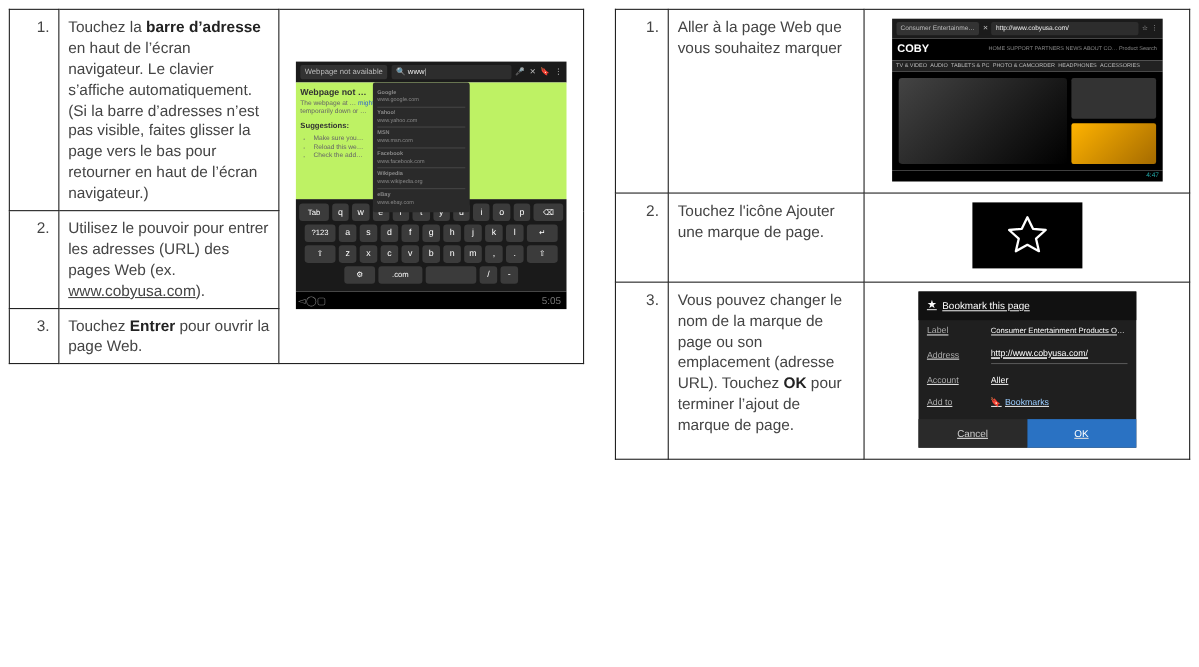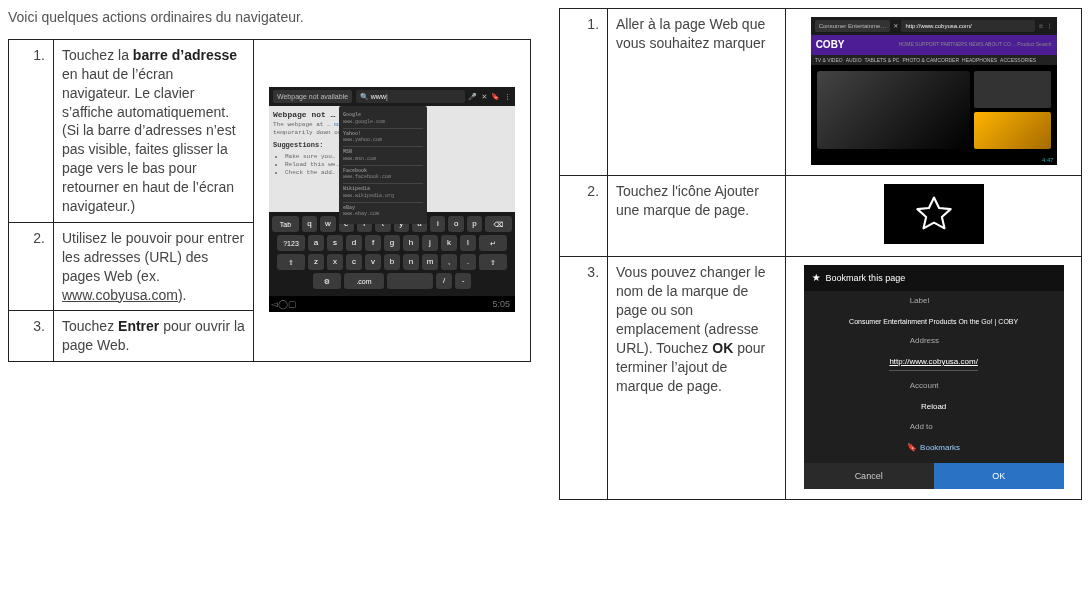--- a/index.html
+++ b/index.html
@@ -84,21 +84,21 @@
   }
   .mb-tab { background:#333; padding:2px 4px; border-radius:2px; color:#bbb; }
   .mb-url {
     flex:1;
     background:#2d2d2d;
     padding:2px 4px;
     border-radius:2px;
     color:#eee;
   }
   .mb-x { color:#bbb; }
-  .mb-body { background:#e5e5e5; height:98px; position:relative; padding:4px; color:#666;font-family:Liberation Mono, monospace; }
+  .mb-body { background:#bef264; height:98px; position:relative; padding:4px; color:#666; }
   .mb-drop {
     position:absolute;
     top:0;
     left:70px;
     width:80px;
     background:#2a2a2a;
     color:#ddd;
     font-size:6px;
     padding:4px;
     border-radius:2px;
@@ -126,21 +126,21 @@
   .mb-time { color:#2aa; font-size:7px; margin-left:auto; padding:0 3px;}
   
   .mock-coby {
     width:246px;
     margin:2px auto 0;
     font-size:6px;
     text-align:left;
   }
   .mc-top { background:#1b1b1b; display:flex; align-items:center; gap:3px; padding:3px 4px; color:#bbb; }
   .mc-url { flex:1; background:#2d2d2d; padding:2px 4px; border-radius:2px; color:#eee; }
-  .mc-header { background:#4c1d95; color:#fff; padding:3px 5px; display:flex; align-items:center; gap:6px; }
+  .mc-header { background:#000000; color:#fff; padding:3px 5px; display:flex; align-items:center; gap:6px; }
   .mc-logo { font-weight:bold; font-size:10px; }
   .mc-nav { background:#222; display:flex; gap:3px; padding:2px 4px; color:#bbb; font-size:5px; }
   .mc-nav span { white-space:nowrap; }
   .mc-hero { background:#000; height:78px; display:flex; gap:4px; padding:6px; }
   .mc-devL { flex:2; background:linear-gradient(135deg,#444,#000); border-radius:3px; }
   .mc-devR { flex:1; display:flex; flex-direction:column; gap:4px; }
   .mc-tile { flex:1; background:#333; border-radius:2px; }
   .mc-tile.y { background:linear-gradient(135deg,#ffb300,#a56b00); }
   .mc-bottom { background:#000; display:flex; justify-content:flex-end; padding:1px 3px; }
   
@@ -149,48 +149,48 @@
     height:60px;
     background:#000;
     margin: 2px auto;
     display:flex;
     align-items:center;
     justify-content:center;
   }
   .mock-star svg { width:42px; height:42px; }
   
   .mock-dialog {
-    width:260px;
+    width:198px;
     margin:2px auto 0;
     background:#1f1f1f;
     color:#ddd;
     font-size:8px;
     text-align:left;
+    text-decoration:underline;
   }
   .md-title { background:#111; color:#fff; padding:6px 8px; font-size:9px; display:flex; align-items:center; gap:5px;}
   .md-title::before { content:"★"; font-size:10px; }
-  .md-row { display:flex; padding:5px 8px; gap:10px; align-items:center;flex-direction:column; }
+  .md-row { display:flex; padding:5px 8px; gap:10px; align-items:center; }
   .md-label { width:48px; color:#aaa; }
   .md-val { color:#fff; flex:1; overflow:hidden; white-space:nowrap; text-overflow:ellipsis; }
   .md-val.olab { font-size:7px; }
   .md-val.u { border-bottom:1px solid #555; padding-bottom:2px; }
   .md-bk { color:#9cf; display:flex; align-items:center; gap:3px; }
   .md-bk::before { content:"🔖"; font-size:8px; }
   .md-btns { display:flex; margin-top:4px; }
   .md-btn { flex:1; text-align:center; padding:7px 0; font-size:9px; }
   .md-btn.cancel { background:#2a2a2a; color:#ccc; }
   .md-btn.ok { background:#2a72c3; color:#fff; }
 </style>
 </head>
 <body>
 
 <div class="page">
 
   <div class="col">
-    <p class="intro">Voici quelques actions ordinaires du navigateur.</p>
 
     <table class="steps">
       <tbody>
           <tr>
         <td class="num">1.</td>
         <td class="txt">
           <span>Touchez la </span><span class="b">barre d’adresse</span><span> en haut de l’écran navigateur. Le clavier s’affiche automatiquement. (Si la barre d’adresses n’est pas visible, faites glisser la page vers le bas pour retourner en haut de l’écran navigateur.)</span>
         </td>
         <td class="img" rowspan="3">
 
@@ -383,21 +383,21 @@
             <div class="md-row">
               <div class="md-label">Label</div>
               <div class="md-val olab">Consumer Entertainment Products On the Go! | COBY</div>
             </div>
             <div class="md-row">
               <div class="md-label">Address</div>
               <div class="md-val u">http://www.cobyusa.com/</div>
             </div>
             <div class="md-row">
               <div class="md-label">Account</div>
-              <div class="md-val">Reload</div>
+              <div class="md-val">Aller</div>
             </div>
             <div class="md-row">
               <div class="md-label">Add to</div>
               <div class="md-val md-bk">Bookmarks</div>
             </div>
             <div class="md-btns">
               <div class="md-btn cancel">Cancel</div>
               <div class="md-btn ok">OK</div>
             </div>
           </div>

